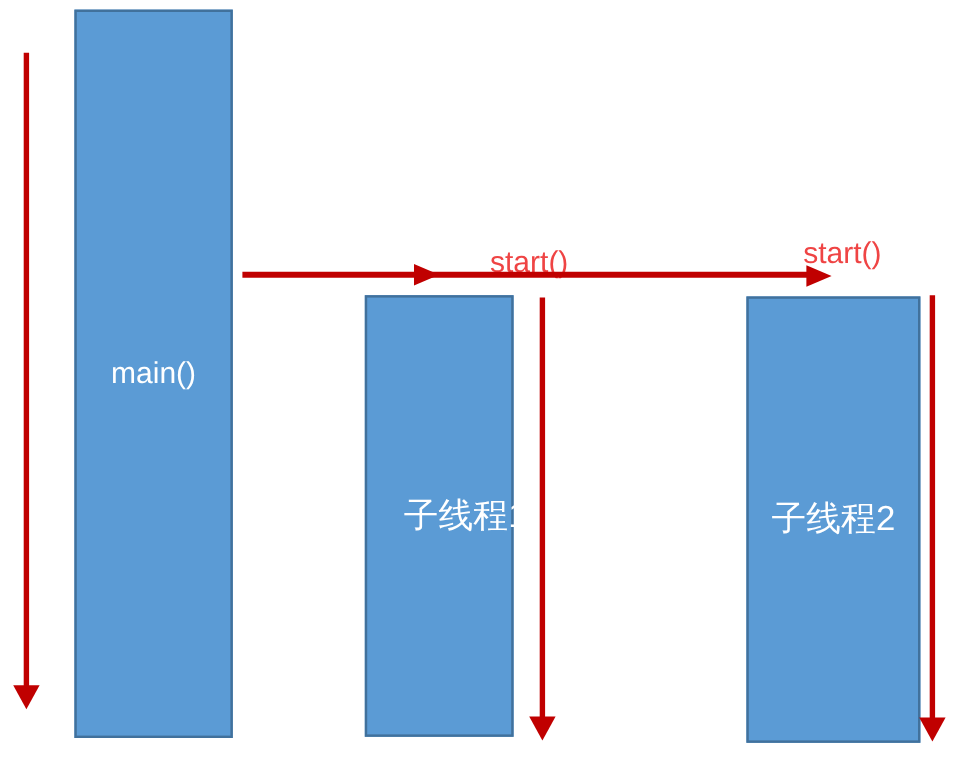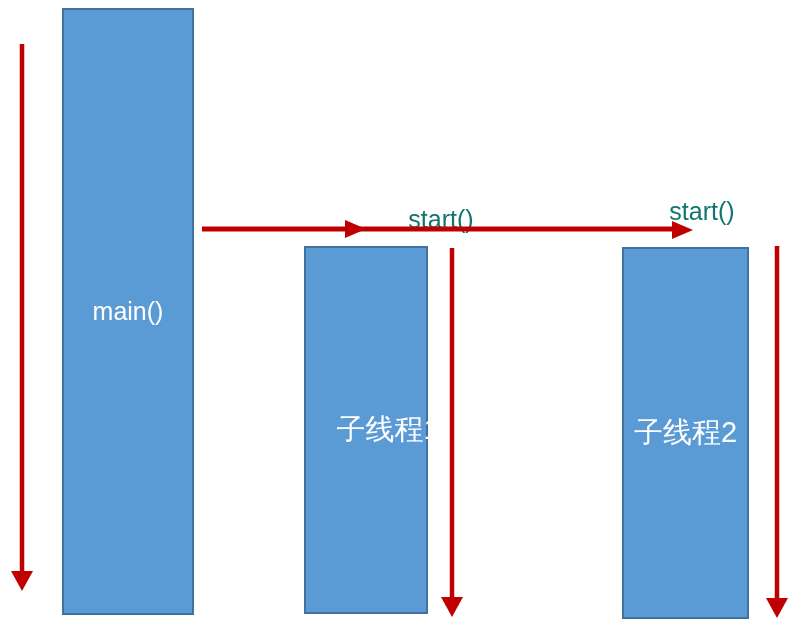--- a/index.html
+++ b/index.html
@@ -27,32 +27,32 @@
     position: absolute;
     background: #5b9bd5;
     border: 2px solid #41719c;
     box-sizing: border-box;
     display: flex;
     align-items: center;
     justify-content: center;
   }
   .bar-main    { left: 62px;  top: 8px;   width: 132px; height: 607px; }
   .bar-thread1 { left: 304px; top: 246px; width: 124px; height: 368px; padding-left: 44px; }
-  .bar-thread2 { left: 622px; top: 247px; width: 127px; height: 372px; }
+  .bar-thread2 { left: 622px; top: 247px; width: 145px; height: 372px; }
   .bar-label {
     color: #ffffff;
     font-size: 25px;
     white-space: nowrap;
   }
   .bar-label-cjk {
     font-size: 29px;
   }
   .call-label {
     position: absolute;
-    color: #0f766e;
+    color: #ef4444;
     font-size: 25px;
     width: 76px;
     text-align: center;
     white-space: nowrap;
   }
   .call-label-1 { left: 403px; top: 205px; }
   .call-label-2 { left: 664px; top: 197px; }
   .red-stroke { stroke: #c00000; fill: none; }
   .red-fill   { fill: #c00000; stroke: none; }
 </style>

